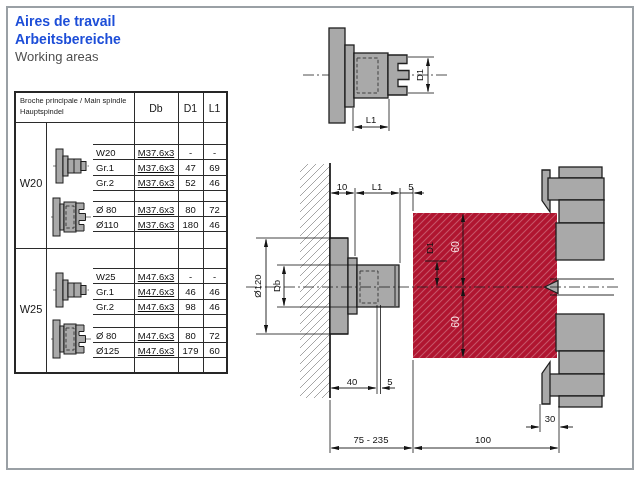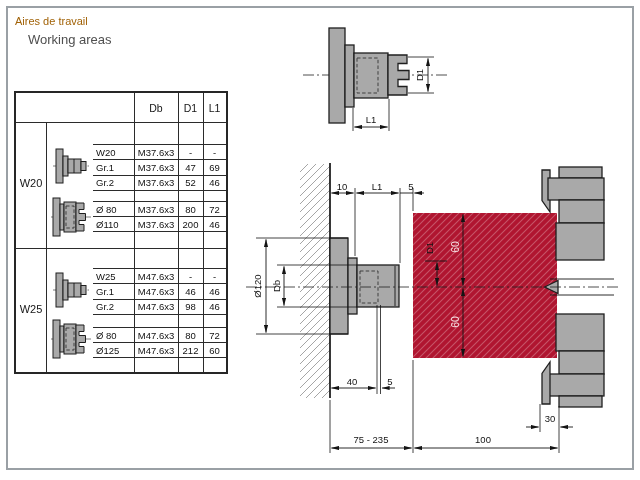--- a/index.html
+++ b/index.html
@@ -6,22 +6,22 @@
   html,body { width:640px; height:480px; background:#ffffff; overflow:hidden;
               font-family:"Liberation Sans", sans-serif; }
   #stage { position:relative; width:640px; height:480px; background:#fff; }
 
   
   .frame { position:absolute; left:6px; top:6px; width:628px; height:464px;
            border:2px solid var(--frame,#9aa0a5); background:#fff; }
 
   
   .titleblock { position:absolute; left:15px; top:13px; }
-  .titleblock .t1 { font-size:11px; font-weight:normal; color:#a16207; line-height:17.5px; }
-  .titleblock .t3 { font-size:13px; font-weight:normal; color:#4f4f4f; line-height:17.5px;margin-left:13px; }
+  .titleblock .t1 { font-size:14px; font-weight:bold; color:#1d4ed8; line-height:17.5px; }
+  .titleblock .t3 { font-size:13px; font-weight:normal; color:#4f4f4f; line-height:17.5px; }
 
   
   .spindletable { position:absolute; left:14px; top:91px; width:214px; height:283px;
                   border:2px solid #262626; background:#fff; }
   .vline { position:absolute; top:0; width:1px; height:279px; background:#2b2b2b; }
   .vline.v0 { left:30px; top:29px; height:250px; }
   .vline.v1 { left:118px; } .vline.v2 { left:162px; } .vline.v3 { left:187px; }
   .hline { position:absolute; left:0; width:210px; height:1px; background:#2b2b2b; }
   .hline.h1 { top:29px; } .hline.h2 { top:155px; }
   .hdrmain { position:absolute; left:4px; top:3px; width:112px; font-size:7.5px;
@@ -34,21 +34,21 @@
               color:#151515; }
   .sec-w20 { top:84px; } .sec-w25 { top:210px; }
   .rows { position:absolute; left:77px; width:133px; border-top:1px solid #2b2b2b;
           display:flex; flex-direction:column; }
   #rows-0-0 { top:51px; height:47px; } #rows-0-1 { top:108px; height:31px; }
   #rows-1-0 { top:175px; height:47px; } #rows-1-1 { top:234px; height:31px; }
   .trow { flex:1; display:flex; border-bottom:1px solid #2b2b2b; }
   .tcell { display:flex; align-items:center; justify-content:center; font-size:9.5px;
            color:#111; overflow:hidden; }
   .cell-label { width:41px; justify-content:flex-start; padding-left:3px; }
-  .cell-db { width:44px; } .cell-d1 { width:25px; } .cell-l1 { width:23px; }
+  .cell-db { width:44px;text-decoration:underline; } .cell-d1 { width:25px; } .cell-l1 { width:23px; }
 
   .iconbox { position:absolute; }
 
   
   .part  { fill:var(--gray,#a9a9a9); stroke:var(--outline,#1f1f1f); stroke-width:1.3; }
   .ipart { fill:var(--gray,#a9a9a9); stroke:var(--outline,#1f1f1f); stroke-width:1; }
   .thin  { stroke:#141414; stroke-width:0.9; fill:none; }
   .ext   { stroke:#141414; stroke-width:0.8; fill:none; }
   .dim   { stroke:#141414; stroke-width:0.9; fill:none; }
   .cl    { stroke:#222;   stroke-width:0.8; stroke-dasharray:11 3 2 3; fill:none; }
@@ -63,24 +63,29 @@
   .rhl   { stroke:var(--redhatch,#c65467); stroke-width:1.1; }
 </style>
 </head>
 <body>
 
 <div id="stage">
   <div class="frame"></div>
 
   <div class="titleblock">
     <div class="t1">Aires de travail</div>
+    <div class="t1">Arbeitsbereiche</div>
     <div class="t3">Working areas</div>
   </div>
 
   <div class="spindletable">
+    <div class="hdrmain">
+      <div>Broche principale / Main spindle</div>
+      <div>Hauptspindel</div>
+    </div>
     <div class="hdrcol hdr-db">Db</div>
     <div class="hdrcol hdr-d1">D1</div>
     <div class="hdrcol hdr-l1">L1</div>
 
     <div class="seclabel sec-w20">W20</div>
     <div class="seclabel sec-w25">W25</div>
 
     <div class="rows" id="rows-0-0">
         <div class="trow">
           <div class="tcell cell-label">W20</div>
@@ -104,21 +109,21 @@
     <div class="rows" id="rows-0-1">
         <div class="trow">
           <div class="tcell cell-label">Ø 80</div>
           <div class="tcell cell-db">M37.6x3</div>
           <div class="tcell cell-d1">80</div>
           <div class="tcell cell-l1">72</div>
         </div>
         <div class="trow">
           <div class="tcell cell-label">Ø110</div>
           <div class="tcell cell-db">M37.6x3</div>
-          <div class="tcell cell-d1">200</div>
+          <div class="tcell cell-d1">180</div>
           <div class="tcell cell-l1">46</div>
         </div>
       </div>
     <div class="rows" id="rows-1-0">
         <div class="trow">
           <div class="tcell cell-label">W25</div>
           <div class="tcell cell-db">M47.6x3</div>
           <div class="tcell cell-d1">-</div>
           <div class="tcell cell-l1">-</div>
         </div>
@@ -138,21 +143,21 @@
     <div class="rows" id="rows-1-1">
         <div class="trow">
           <div class="tcell cell-label">Ø 80</div>
           <div class="tcell cell-db">M47.6x3</div>
           <div class="tcell cell-d1">80</div>
           <div class="tcell cell-l1">72</div>
         </div>
         <div class="trow">
           <div class="tcell cell-label">Ø125</div>
           <div class="tcell cell-db">M47.6x3</div>
-          <div class="tcell cell-d1">212</div>
+          <div class="tcell cell-d1">179</div>
           <div class="tcell cell-l1">60</div>
         </div>
       </div>
 
     <div class="hline h1"></div>
     <div class="hline h2"></div>
     <div class="vline v0"></div>
     <div class="vline v1"></div>
     <div class="vline v2"></div>
     <div class="vline v3"></div>

